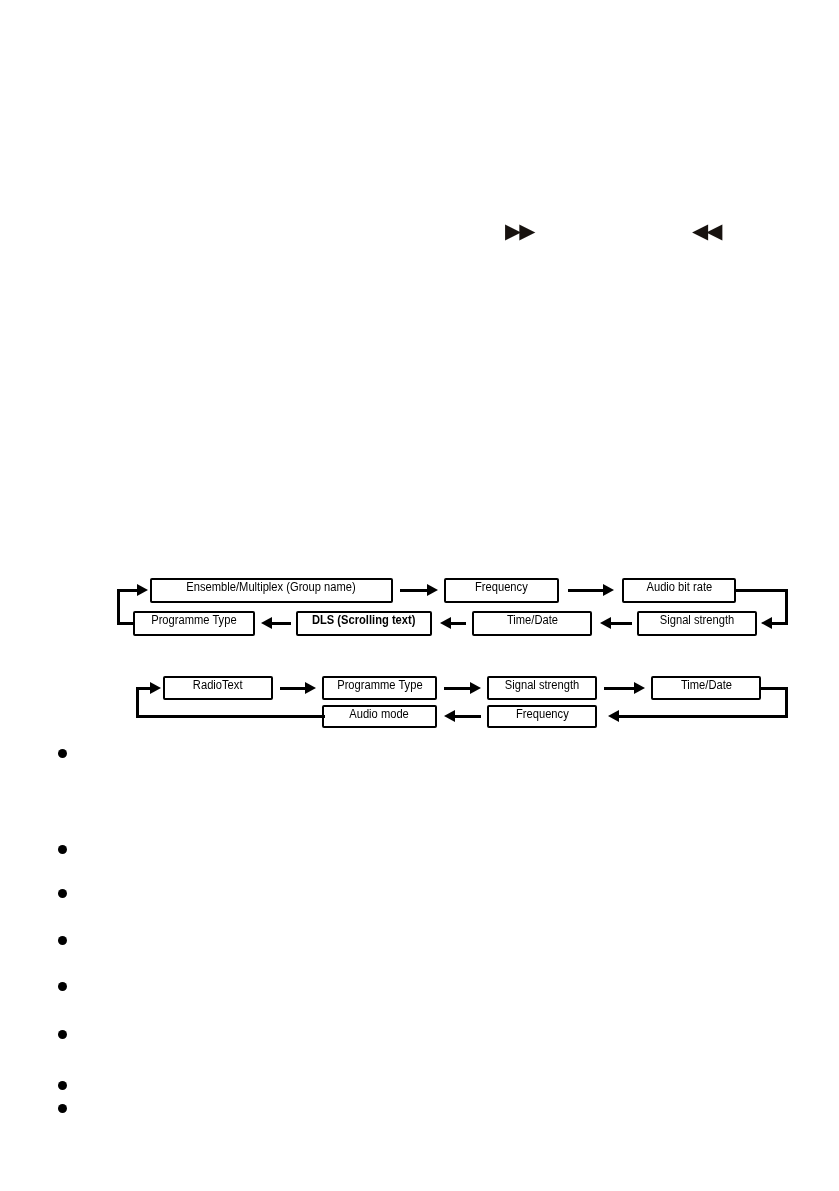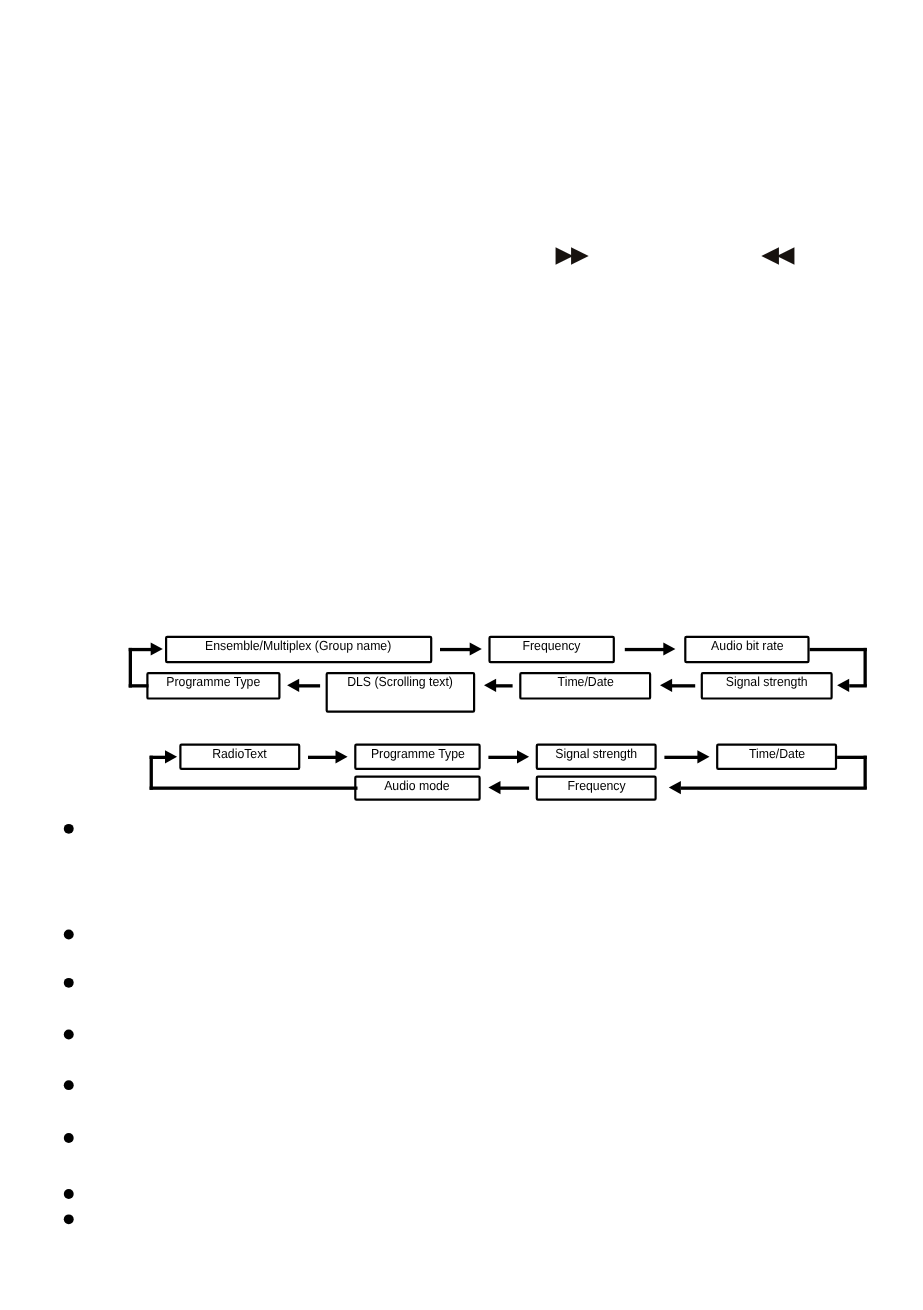--- a/index.html
+++ b/index.html
@@ -134,21 +134,21 @@
     <div class="flow-box" style="left:444px; top:578px; width:115px; height:25px; font-size:12px;">
       <span class="flow-label">Frequency</span>
     </div>
     <div class="flow-box" style="left:622px; top:578px; width:114px; height:25px; font-size:12px;">
       <span class="flow-label">Audio bit rate</span>
     </div>
 
     <div class="flow-box" style="left:133px; top:611px; width:122px; height:25px; font-size:12px;">
       <span class="flow-label">Programme Type</span>
     </div>
-    <div class="flow-box" style="left:296px; top:611px; width:136px; height:37px; font-size:12px;">
+    <div class="flow-box" style="left:296px; top:611px; width:136px; height:25px; font-size:12px;font-weight:bold;">
       <span class="flow-label">DLS (Scrolling text)</span>
     </div>
     <div class="flow-box" style="left:472px; top:611px; width:120px; height:25px; font-size:12px;">
       <span class="flow-label">Time/Date</span>
     </div>
     <div class="flow-box" style="left:637px; top:611px; width:120px; height:25px; font-size:12px;">
       <span class="flow-label">Signal strength</span>
     </div>
 
     <div class="arrow right" style="left:400px; top:590px; width:38px;">

